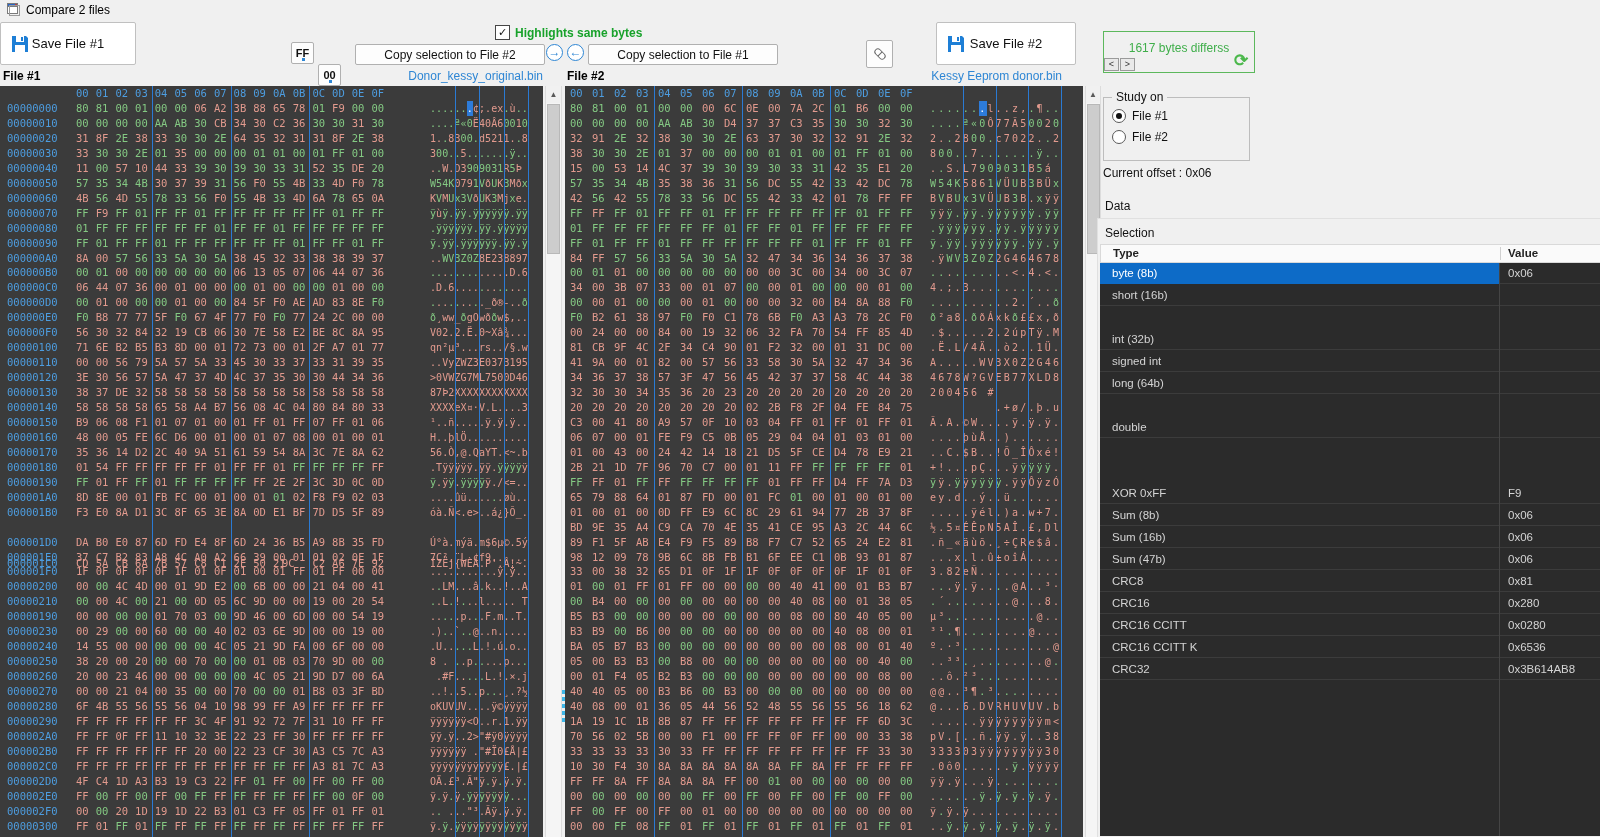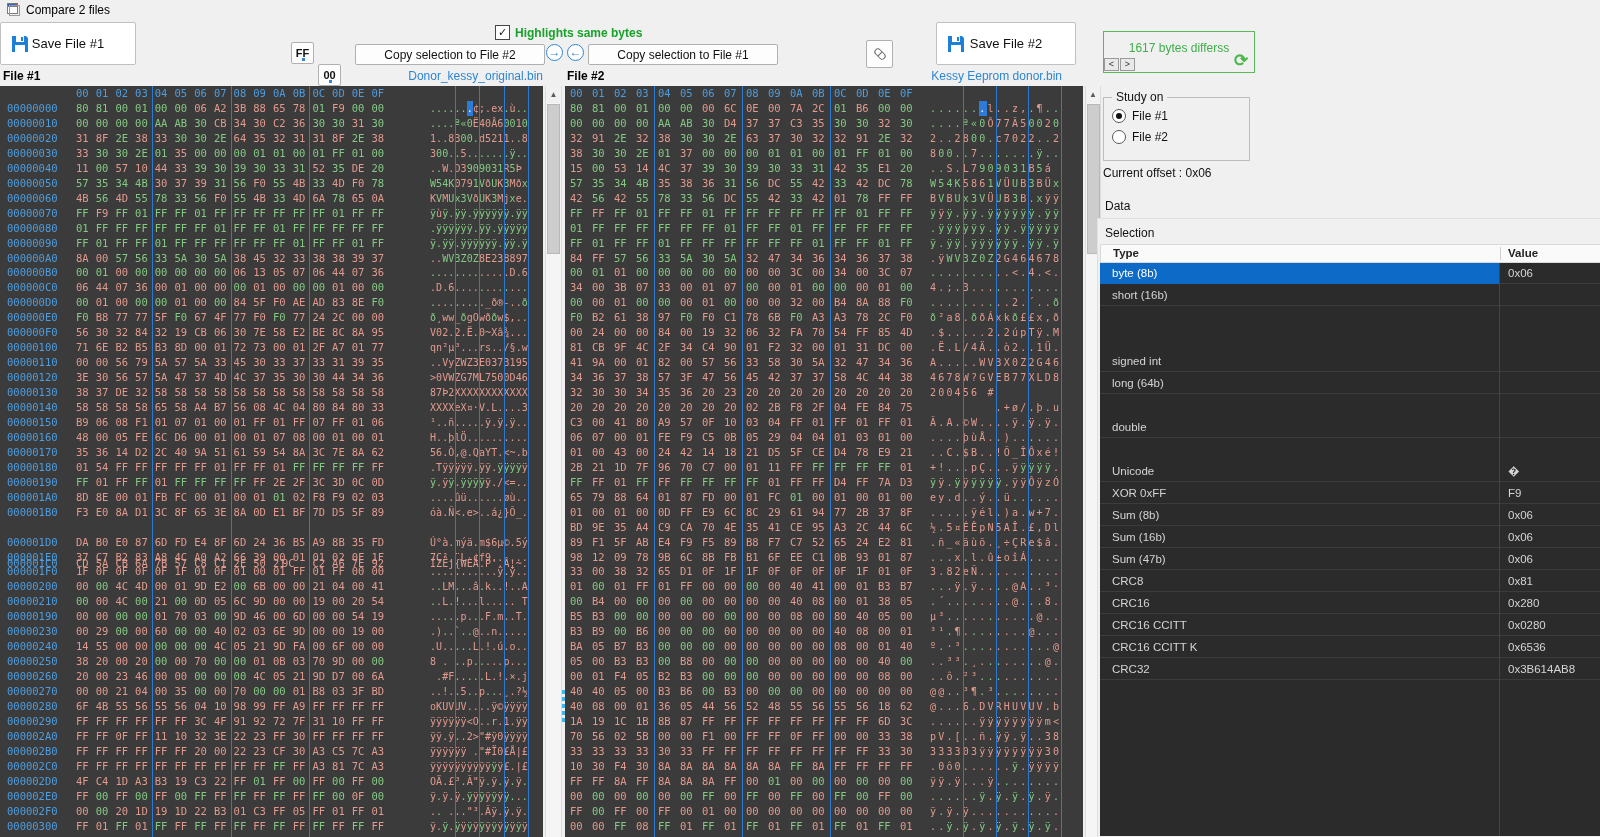--- a/index.html
+++ b/index.html
@@ -3636,35 +3636,35 @@
     <div class="tbody" id="inspector" style="left:2px;top:44px;width:501px;height:573px;">
       <div class="coldiv" style="left:399px;"></div>
     <div class="trow" style="top: 0px;">
           <span class="tcell typecell sel" style="width: 399px;">byte (8b)</span>
           <span class="tcell valcell" style="left: 400px; width: 100px;">0x06</span>
         </div>
         <div class="trow" style="top: 22px;">
           <span class="tcell typecell" style="width: 399px;">short (16b)</span>
           <span class="tcell valcell" style="left: 400px; width: 100px;"></span>
         </div>
+        <div class="trow" style="top: 66px;">
+          <span class="tcell typecell" style="width: 399px;">int (32b)</span>
+          <span class="tcell valcell" style="left: 400px; width: 100px;"></span>
+        </div>
         <div class="trow" style="top: 88px;">
           <span class="tcell typecell" style="width: 399px;">signed int</span>
           <span class="tcell valcell" style="left: 400px; width: 100px;"></span>
         </div>
         <div class="trow" style="top: 110px;">
           <span class="tcell typecell" style="width: 399px;">long (64b)</span>
           <span class="tcell valcell" style="left: 400px; width: 100px;"></span>
         </div>
         <div class="trow" style="top: 154px;">
           <span class="tcell typecell" style="width: 399px;">double</span>
           <span class="tcell valcell" style="left: 400px; width: 100px;"></span>
-        </div>
-        <div class="trow" style="top: 198px;">
-          <span class="tcell typecell" style="width: 399px;">Unicode</span>
-          <span class="tcell valcell" style="left: 400px; width: 100px;">�</span>
         </div>
         <div class="trow" style="top: 220px;">
           <span class="tcell typecell" style="width: 399px;">XOR 0xFF</span>
           <span class="tcell valcell" style="left: 400px; width: 100px;">F9</span>
         </div>
         <div class="trow" style="top: 242px;">
           <span class="tcell typecell" style="width: 399px;">Sum (8b)</span>
           <span class="tcell valcell" style="left: 400px; width: 100px;">0x06</span>
         </div>
         <div class="trow" style="top: 264px;">

